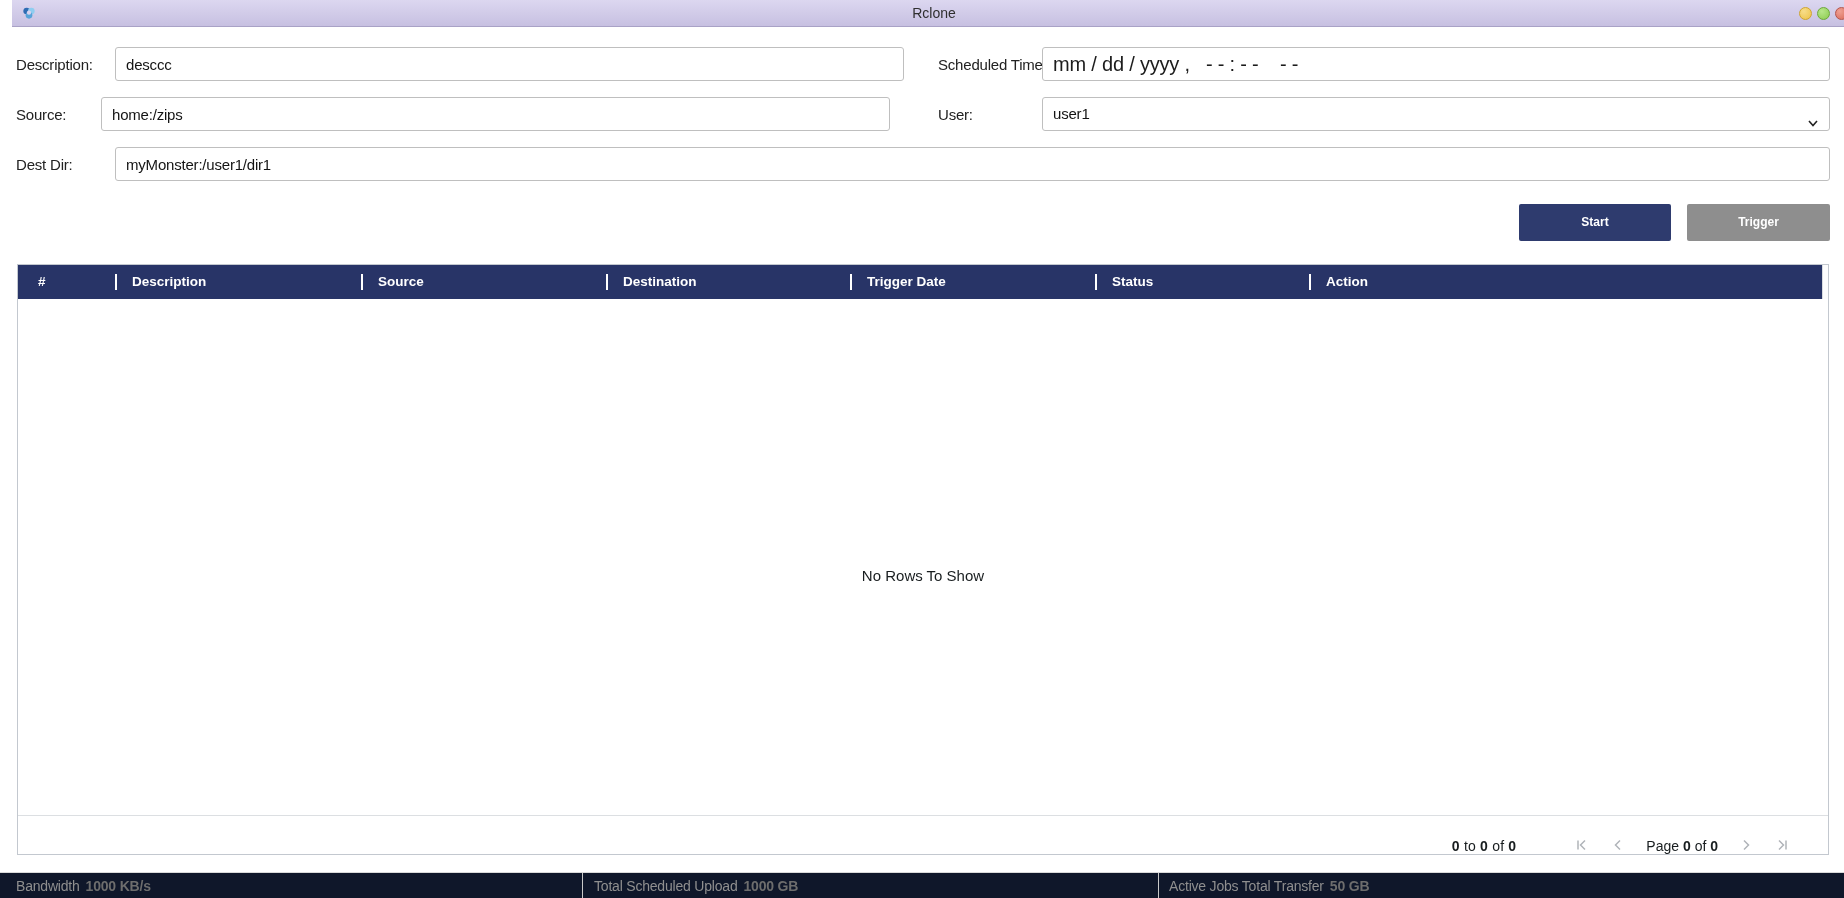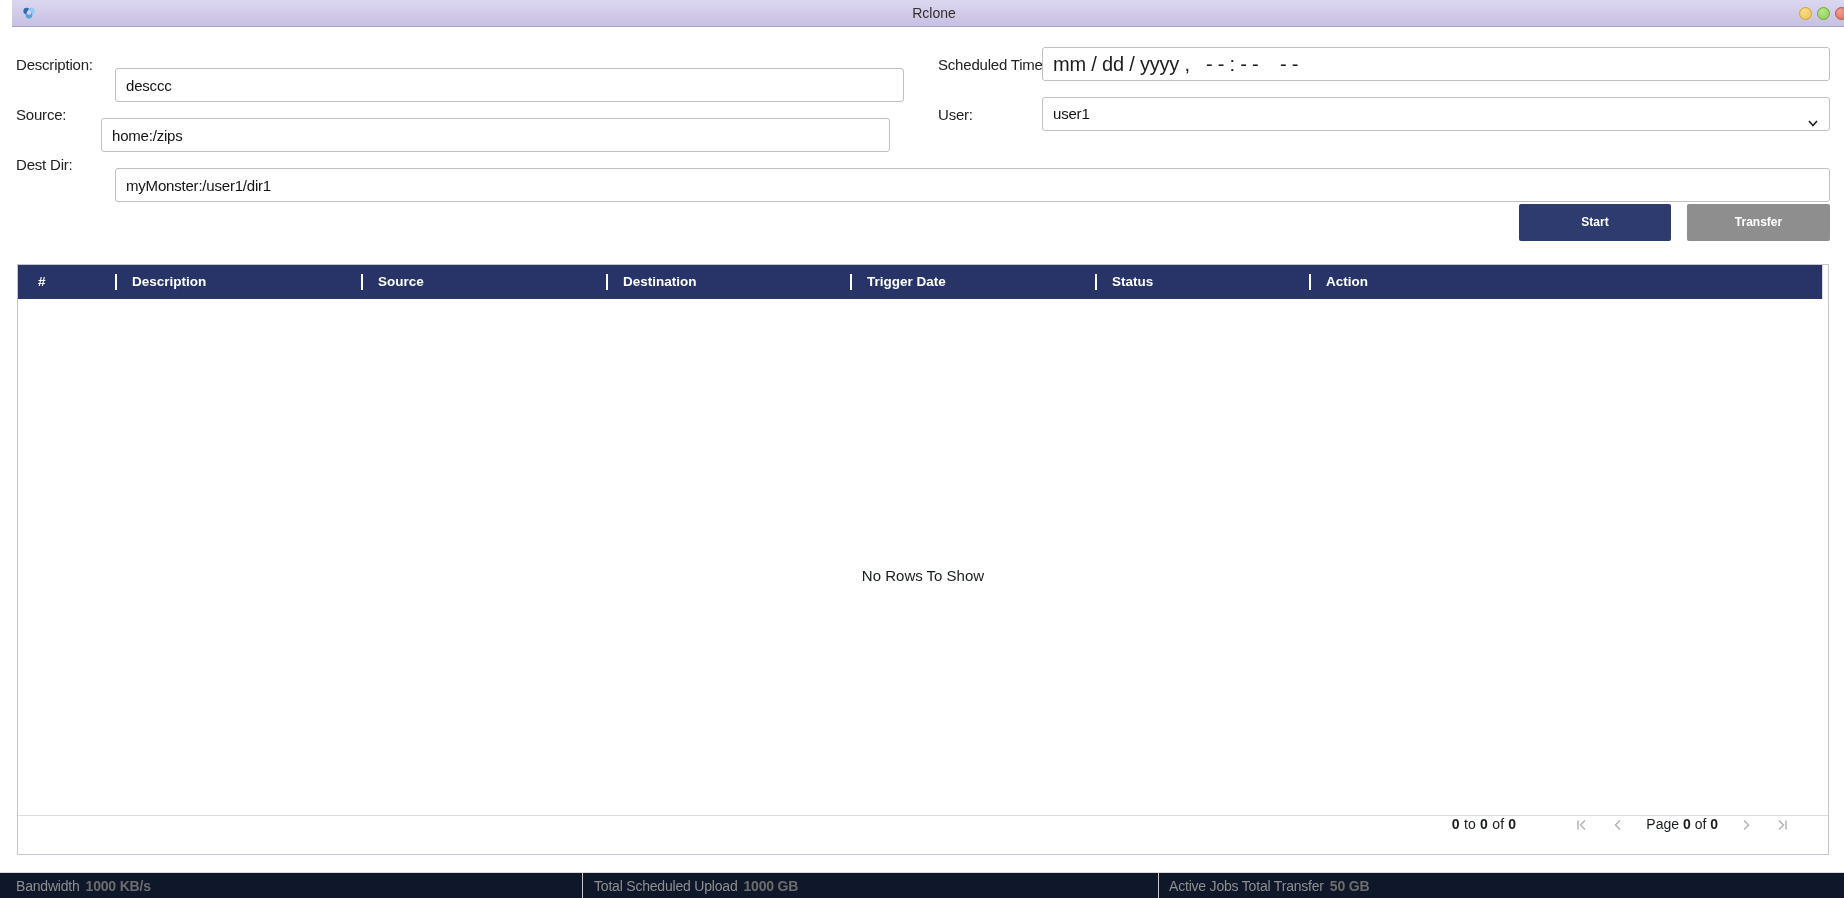--- a/index.html
+++ b/index.html
@@ -18,21 +18,21 @@
   .winbtn { width:13px; height:13px; border-radius:50%; cursor:default; }
   .winbtn.min { background:radial-gradient(circle at 35% 30%, #f7dd8a, #edc348); border:1px solid #cfa52f; }
   .winbtn.max { background:radial-gradient(circle at 35% 30%, #b8e68a, #8ccc4e); border:1px solid #6da839; }
   .winbtn.close { background:radial-gradient(circle at 35% 30%, #efa093, #d96a5a); border:1px solid #b5544a; }
 
   
   .flabel { position:absolute; font-size:15px; color:#222; letter-spacing:-0.2px; }
   .finput { position:absolute; height:34px; border:1px solid #bfbfbf; border-radius:3px;
             background:#fff; font-size:15px; color:#141414; padding:0 10px;
             font-family:"Liberation Sans","DejaVu Sans",sans-serif; letter-spacing:-0.2px; }
-  input.finput { outline:none;margin-top:21px; }
+  input.finput { outline:none; }
   .datetime { line-height:32px; white-space:pre; font-size:20px; color:#1c1c1c; cursor:text; }
   .selectbox { line-height:32px; cursor:pointer; }
   .selectbox .chev { position:absolute; right:10px; top:10px; }
 
   
   .btn { position:absolute; height:37px; border:none; border-radius:2px; color:#fff;
          font-weight:bold; font-size:12px; text-align:center; line-height:37px; cursor:pointer;
          font-family:"Liberation Sans","DejaVu Sans",sans-serif; }
   .btn.start { background:#2e3b6e; }
   .btn.schedule { background:#8e8e8e; }
@@ -51,21 +51,21 @@
            width:2px; height:16px; background:#ffffff; }
   .hcell.first { padding-left:20px; }
   .c0{width:97px;} .c1{width:246px;} .c2{width:245px;} .c3{width:244px;}
   .c4{width:245px;} .c5{width:244px;} .c6{width:214px;} .c7{width:239px;}
 
   .grid-body { position:absolute; left:0; top:34px; right:0; bottom:39px; background:#fff; }
   .empty-msg { position:absolute; left:0; right:0; top:268px; text-align:center;
                font-size:15px; color:#181d1f; }
 
   .paging { position:absolute; left:0; right:0; bottom:0; height:39px;
-            border-top:1px solid #dcdfe2; display:flex; align-items:flex-start;
+            border-top:1px solid #dcdfe2; display:flex; align-items:flex-end;
             justify-content:flex-end; padding-right:28px; font-size:14px; color:#181d1f; }
   .paging b { font-weight:bold; }
   .summary { margin-right:48px; letter-spacing:0.2px; }
   .pg-ic { width:18px; height:18px; margin:0 9px; cursor:pointer; display:inline-flex;
            align-items:center; justify-content:center; }
   .page-ind { margin:0 10px; }
 
   
   .statusbar { position:absolute; left:0; top:872px; width:1844px; height:26px;
                background:#0f172a; border-top:1px solid #dadada; display:flex;
@@ -116,21 +116,21 @@
           <polyline points="2,4 6,8.5 10,4" fill="none" stroke="#222" stroke-width="1.6"></polyline>
         </svg>
       </span>
     </div>
 
     <span class="flabel" style="left:16px; top:156px;">Dest Dir:</span>
     <input class="finput" style="left: 115px; top: 147px; width: 1715px;" type="text" value="myMonster:/user1/dir1">
   </div>
 
   <button class="btn start" style="left:1519px; top:204px; width:152px;">Start</button>
-  <button class="btn schedule" style="left:1687px; top:204px; width:143px;">Transfer</button>
+  <button class="btn schedule" style="left:1687px; top:204px; width:143px;">Trigger</button>
 
   <div class="grid">
     <div class="grid-header">
       <div class="hcell first c0">#</div>
       <div class="hcell c1">Description</div>
       <div class="hcell c2">Source</div>
       <div class="hcell c3">Destination</div>
       <div class="hcell c4">Trigger Date</div>
       <div class="hcell c6">Status</div>
       <div class="hcell c7">Action</div>

